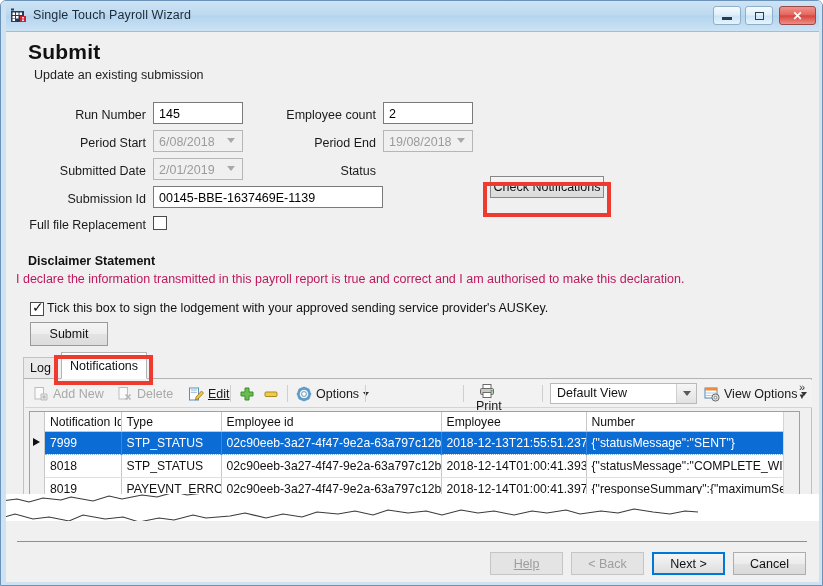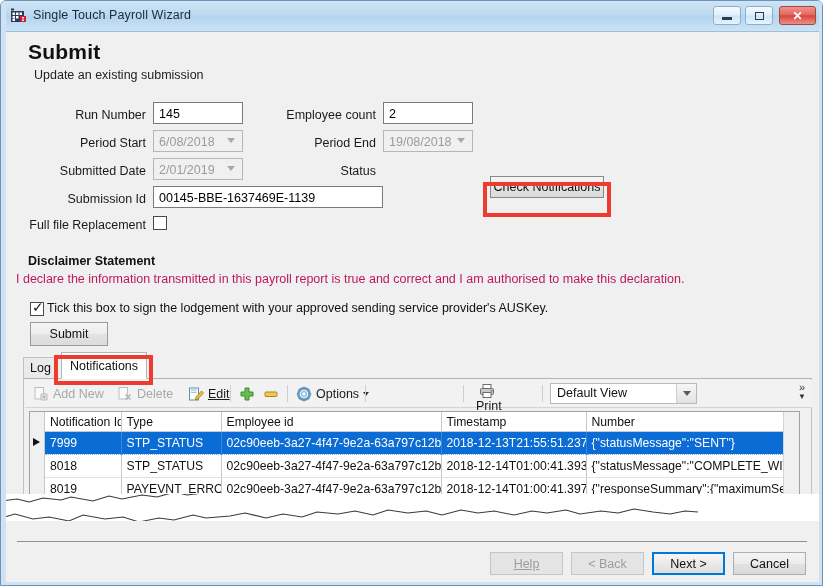--- a/index.html
+++ b/index.html
@@ -578,20 +578,33 @@
           <span class="caret"></span>
         </div>
 
         <div class="tbsep" style="left:517px;"></div>
 
         <div id="view-combo">
           <span>Default View</span>
           <span id="view-combo-btn"></span>
         </div>
 
+        <div class="tbitem" style="left:679px;">
+          <span class="tbicon">
+            <svg width="16" height="16" viewBox="0 0 16 16">
+              <rect x="1" y="2" width="12" height="10" fill="#ffffff" stroke="#4d86b5"></rect>
+              <rect x="1" y="2" width="12" height="2.5" fill="#f08a3c"></rect>
+              <path d="M1 7 h12 M1 9.5 h12" stroke="#9cc6e4" stroke-width="0.9"></path>
+              <circle cx="11.5" cy="11.5" r="3.6" fill="#dcdcdc" stroke="#6b6b6b"></circle>
+              <circle cx="11.5" cy="11.5" r="1.3" fill="#ffffff" stroke="#6b6b6b" stroke-width="0.7"></circle>
+            </svg>
+          </span>
+          <span>View Options</span>
+          <span class="caret"></span>
+        </div>
 
         <div id="tb-overflow">
           <div>»</div>
           <div style="font-size:8px;">▼</div>
         </div>
       </div>
 
       <div id="grid">
         <div id="grid-row-sel">
           <div class="row-marker" style="top:26px;"></div>
@@ -602,21 +615,21 @@
               <col style="width:100px">
               <col style="width:220px">
               <col style="width:145px">
               <col style="width:215px">
           </colgroup>
           <thead>
             <tr>
               <th>Notification Id</th>
               <th>Type</th>
               <th>Employee id</th>
-              <th>Timestamp</th>
+              <th>Employee</th>
               <th>Number</th>
             </tr>
           </thead>
           <tbody>
             <tr class="selected">
               <td>7999</td>
               <td>STP_STATUS</td>
               <td>02c90eeb-3a27-4f47-9e2a-63a797c12b7f</td>
               <td>2018-12-13T21:55:51.237Z</td>
               <td>{"statusMessage":"SENT"}</td>

